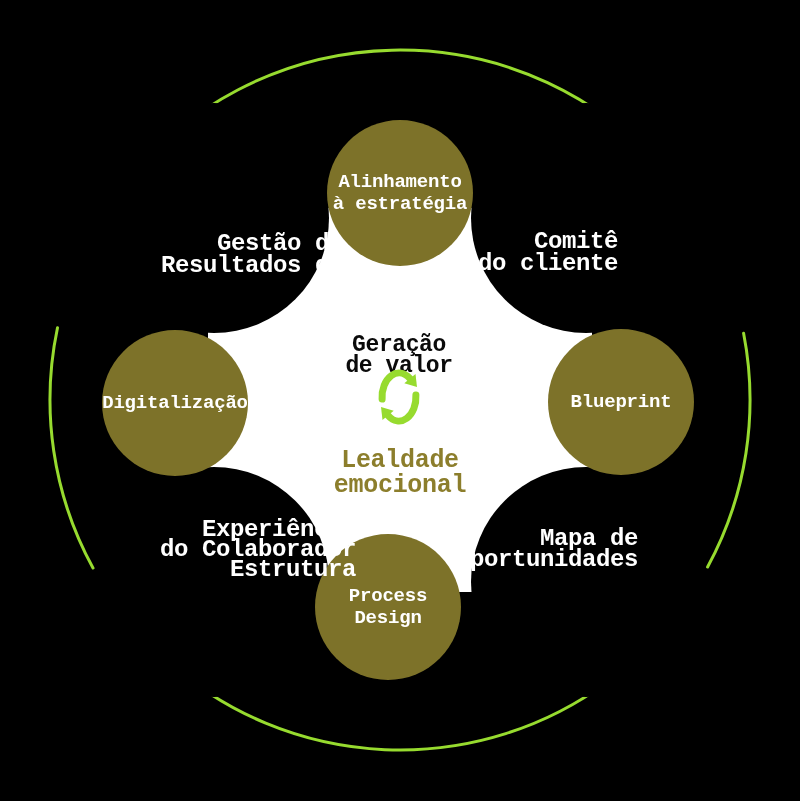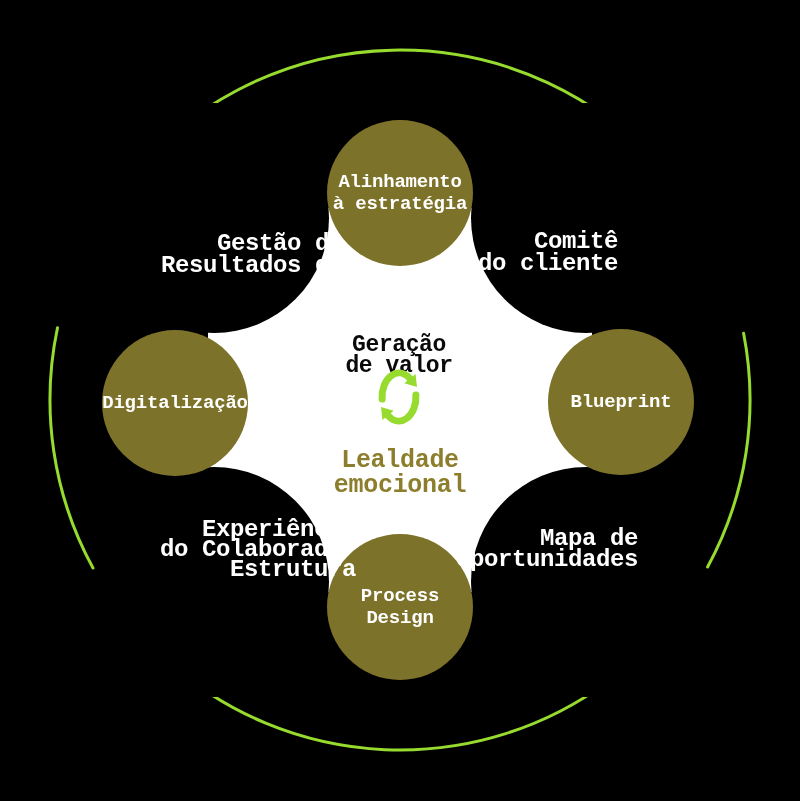--- a/index.html
+++ b/index.html
@@ -10,21 +10,21 @@
   #base-svg{position:absolute;left:0;top:0;}
   .ring-arc{stroke:#97DB2F;stroke-width:3;fill:none;stroke-linecap:round;}
   .node{
     position:absolute;width:146px;height:146px;border-radius:50%;
     background:#7D7229;display:flex;align-items:center;justify-content:center;
     text-align:center;color:#FFFFFF;font-weight:700;font-size:19px;line-height:22px;
     letter-spacing:-0.2px;
   }
   .node-top{left:327px;top:120px;}
   .node-right{left:548px;top:329px;}
-  .node-bottom{left:327px;top:534px;}
+  .node-bottom{left:315px;top:534px;}
   .node-left{left:102px;top:330px;}
   .label{
     position:absolute;transform:translate(-50%,-50%);text-align:right;
     color:#FFFFFF;font-weight:700;font-size:24px;line-height:21px;
     letter-spacing:-0.4px;white-space:nowrap;
   }
   .label-top-left{left:252px;top:255px;line-height:22px;}
   .label-top-right{left:548px;top:253px;line-height:22px;}
   .label-bottom-left{left:250px;top:550px;line-height:20px;margin-left:8px;}
   .label-bottom-right{left:547px;top:549px;line-height:21px;}

